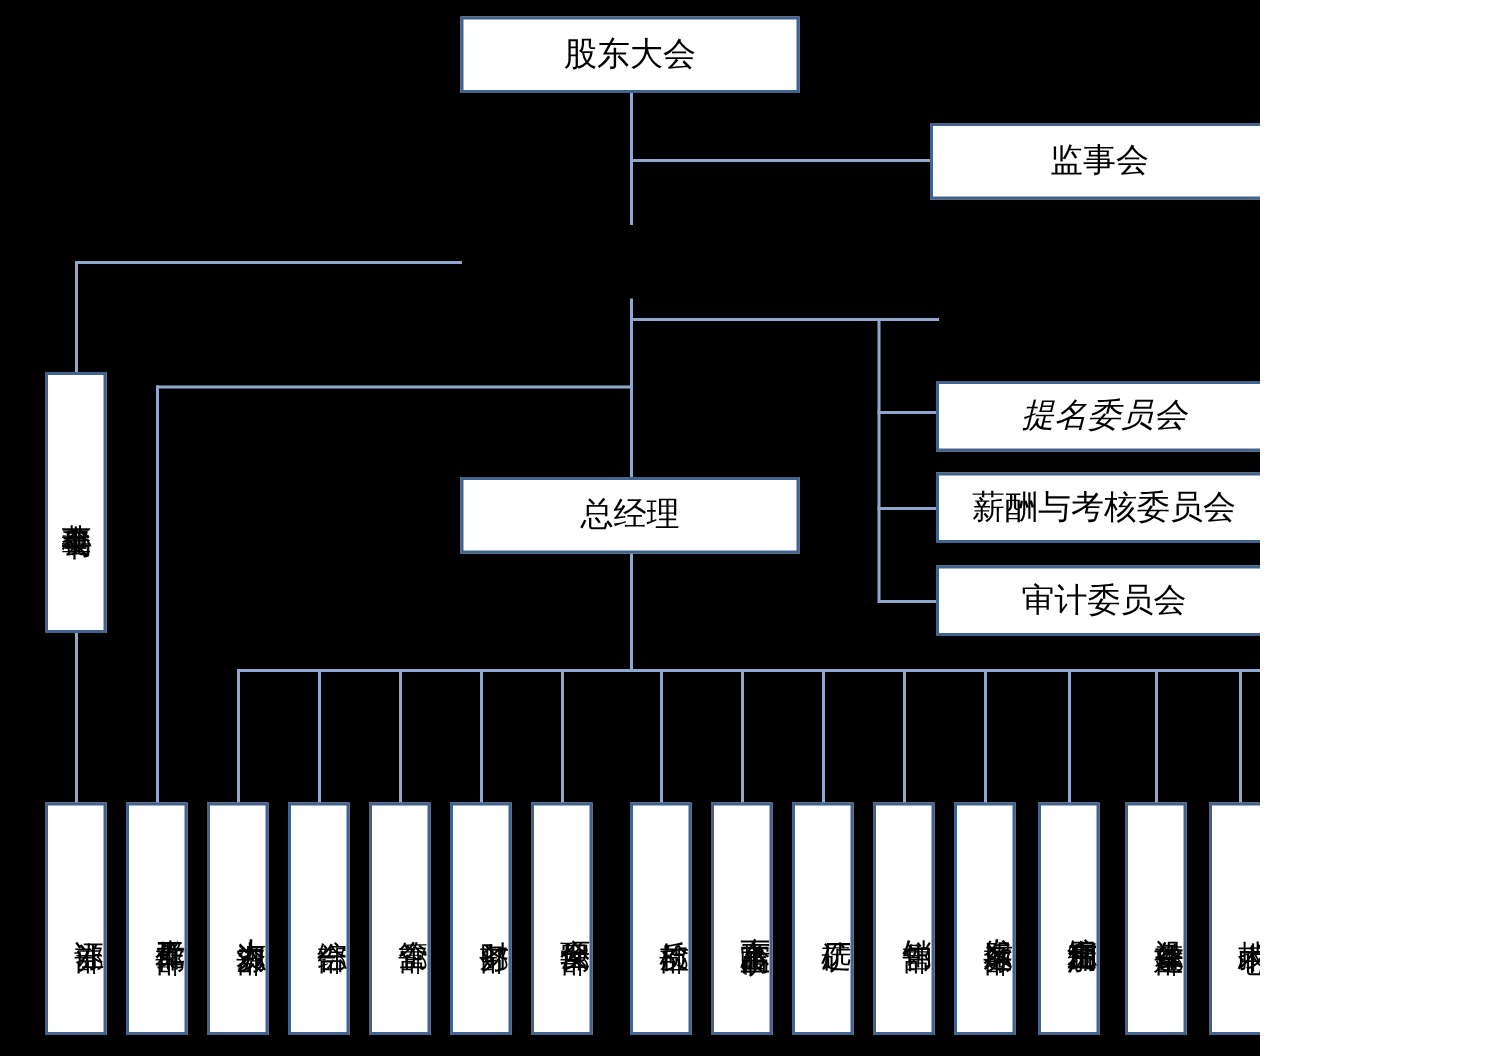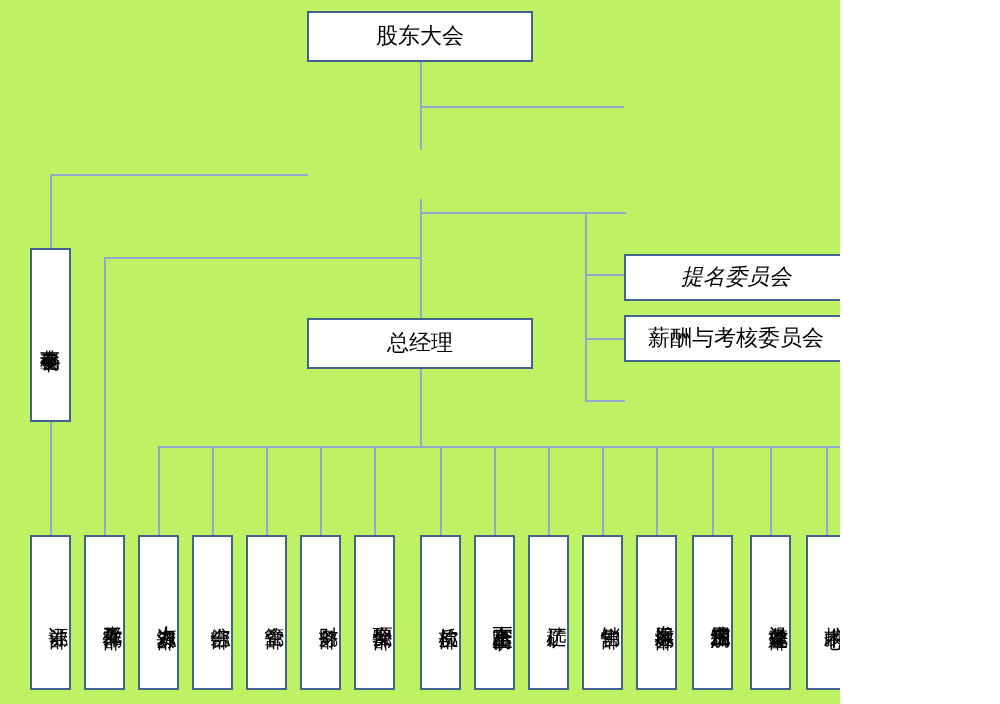--- a/index.html
+++ b/index.html
@@ -4,21 +4,21 @@
 <style>
   html, body {
     margin: 0;
     padding: 0;
     background: #ffffff;
   }
   #chart {
     position: relative;
     width: 840px;
     height: 704px;
-    background: #bef264;
+    background: #000000;
     font-family: "Liberation Sans", "DejaVu Sans", sans-serif;
     overflow: hidden;
   }
   
   .box {
     position: absolute;
     box-sizing: border-box;
     border: 2px solid #41638e;
     background: #ffffff;
     display: flex;
@@ -105,35 +105,41 @@
   <div class="ln v" style="left:826px; top:446px; height:89px;"></div>
   <div class="ln v" style="left:880px; top:446px; height:89px;"></div>
 
   <div class="ln h" style="left:848px; top:400px; width:117px;"></div>
   <div class="ln v" style="left:964px; top:400px; height:130px;"></div>
 
   <div class="box h" style="left:307px; top:11px; width:226px; height:51px;">
     <span class="lbl">股东大会</span>
   </div>
 
+  <div class="box h" style="left:620px; top:82px; width:226px; height:51px;">
+    <span class="lbl">监事会</span>
+  </div>
 
 
   <div class="box v center" style="left:30px; top:248px; width:41px; height:174px;">
     <span class="lbl">董事会秘书</span>
   </div>
 
   <div class="box h" style="left:307px; top:318px; width:226px; height:51px;">
     <span class="lbl">总经理</span>
   </div>
 
   <div class="box h" style="left:624px; top:254px; width:224px; height:47px;font-style:italic;">
     <span class="lbl">提名委员会</span>
   </div>
   <div class="box h" style="left:624px; top:315px; width:224px; height:47px;">
     <span class="lbl">薪酬与考核委员会</span>
+  </div>
+  <div class="box h" style="left:624px; top:377px; width:224px; height:47px;">
+    <span class="lbl">审计委员会</span>
   </div>
 
   <div class="box v" style="left:30px; top:535px; width:41px; height:155px;">
     <span class="lbl">证券部</span>
   </div>
   <div class="box v" style="left:84px; top:535px; width:41px; height:155px;">
     <span class="lbl">党群工作部</span>
   </div>
   <div class="box v" style="left:138px; top:535px; width:41px; height:155px;">
     <span class="lbl">人力资源部</span>

